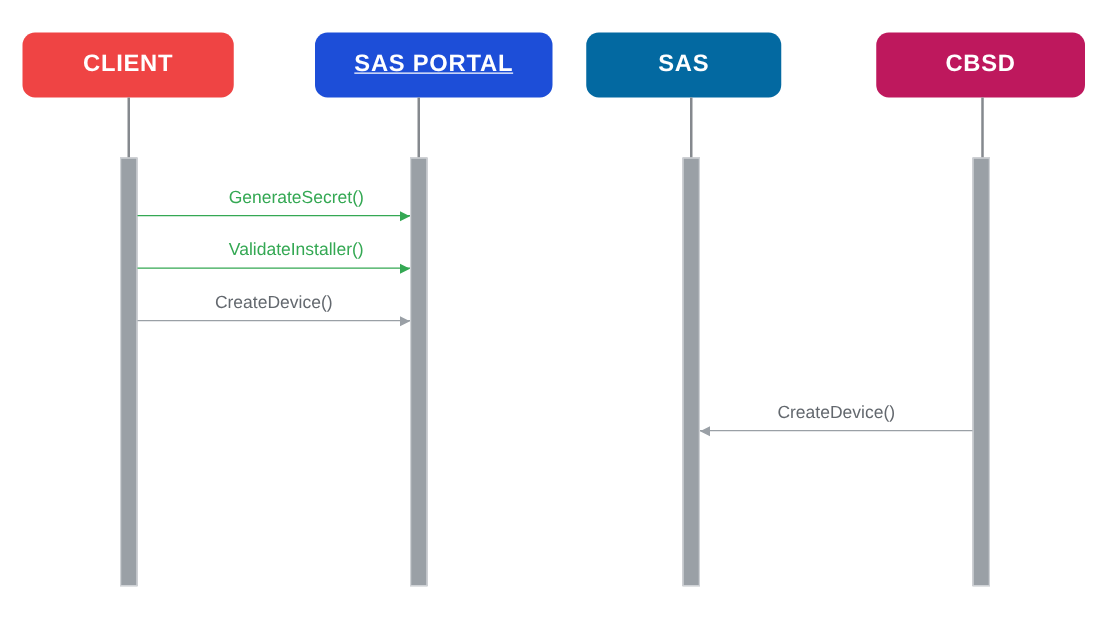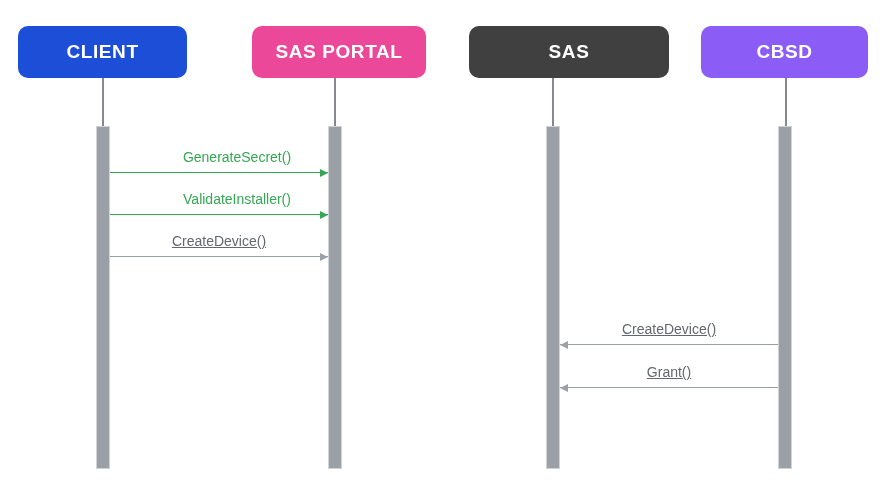--- a/index.html
+++ b/index.html
@@ -23,24 +23,24 @@
     height: 52px;
     border-radius: 10px;
     display: flex;
     align-items: center;
     justify-content: center;
     color: #ffffff;
     font-weight: bold;
     font-size: 19px;
     letter-spacing: 0.6px;
   }
-  .box-client     { left: 18px;  width: 169px; background: #1d4ed8; }
-  .box-sasportal  { left: 252px; width: 174px; background: #ec4899; }
-  .box-sas        { left: 469px; width: 200px; background: #404040; }
-  .box-cbsd       { left: 701px; width: 167px; background: #8b5cf6; }
+  .box-client     { left: 18px;  width: 169px; background: #ef4444; }
+  .box-sasportal  { left: 252px; width: 190px; background: #1d4ed8; text-decoration: underline; }
+  .box-sas        { left: 469px; width: 156px; background: #0369a1; }
+  .box-cbsd       { left: 701px; width: 167px; background: #be185d; }
 
   
   .lifeline {
     position: absolute;
     top: 78px;
     height: 48px;
     width: 1.5px;
     background: #85898E;
   }
   .ll-client    { left: 102px; }
@@ -92,21 +92,21 @@
 
   .msg-label {
     position: absolute;
     left: 0;
     right: 0;
     bottom: 8px;
     text-align: center;
     font-size: 14px;
   }
   .msg.green .msg-label { color: #34A853; padding-left: 36px; }
-  .msg.gray  .msg-label { color: #63686E; text-decoration: underline; }
+  .msg.gray  .msg-label { color: #63686E; }
 
   
   .msg-1 { left: 110px; width: 218px; top: 143px; }
   .msg-2 { left: 110px; width: 218px; top: 185px; }
   .msg-3 { left: 110px; width: 218px; top: 227px; }
   .msg-4 { left: 110px; width: 218px; top: 270px; }
   
   .msg-5 { left: 560px; width: 218px; top: 315px; }
   .msg-6 { left: 560px; width: 218px; top: 358px; }
 </style>
@@ -156,19 +156,14 @@
     <div class="msg-arrow"></div>
   </div>
 
 
   <div class="msg gray dir-left msg-5">
     <div class="msg-label">CreateDevice()</div>
     <div class="msg-line"></div>
     <div class="msg-arrow"></div>
   </div>
 
-  <div class="msg gray dir-left msg-6">
-    <div class="msg-label">Grant()</div>
-    <div class="msg-line"></div>
-    <div class="msg-arrow"></div>
-  </div>
 
 </div>
 
 </body></html>

